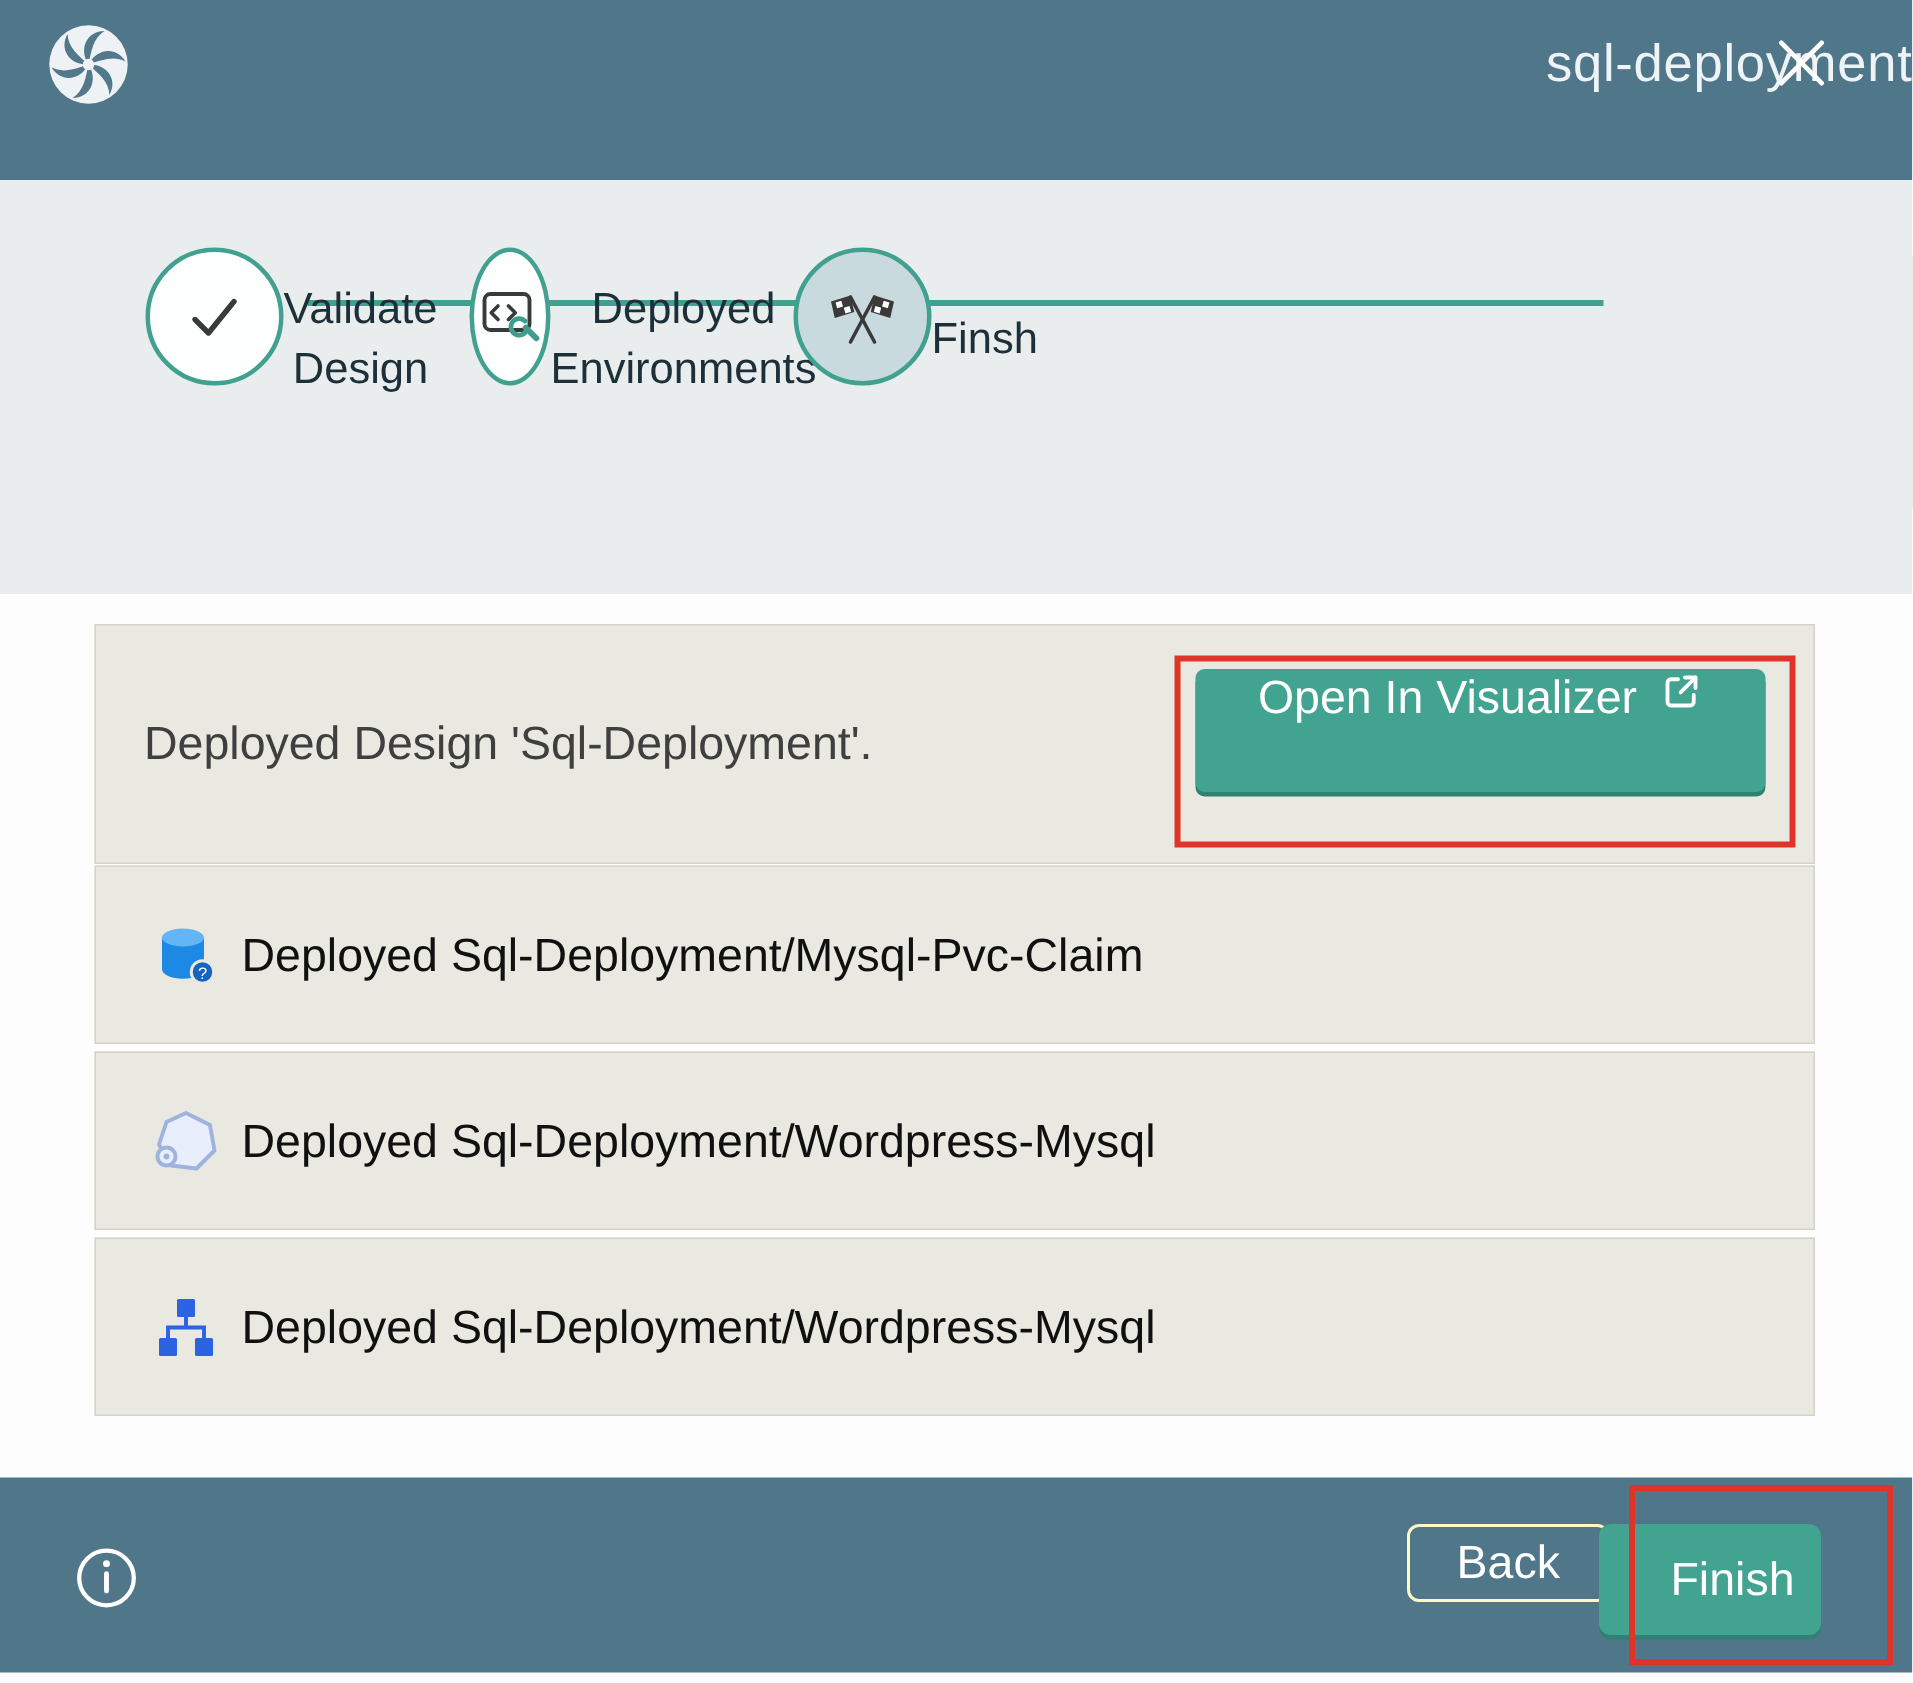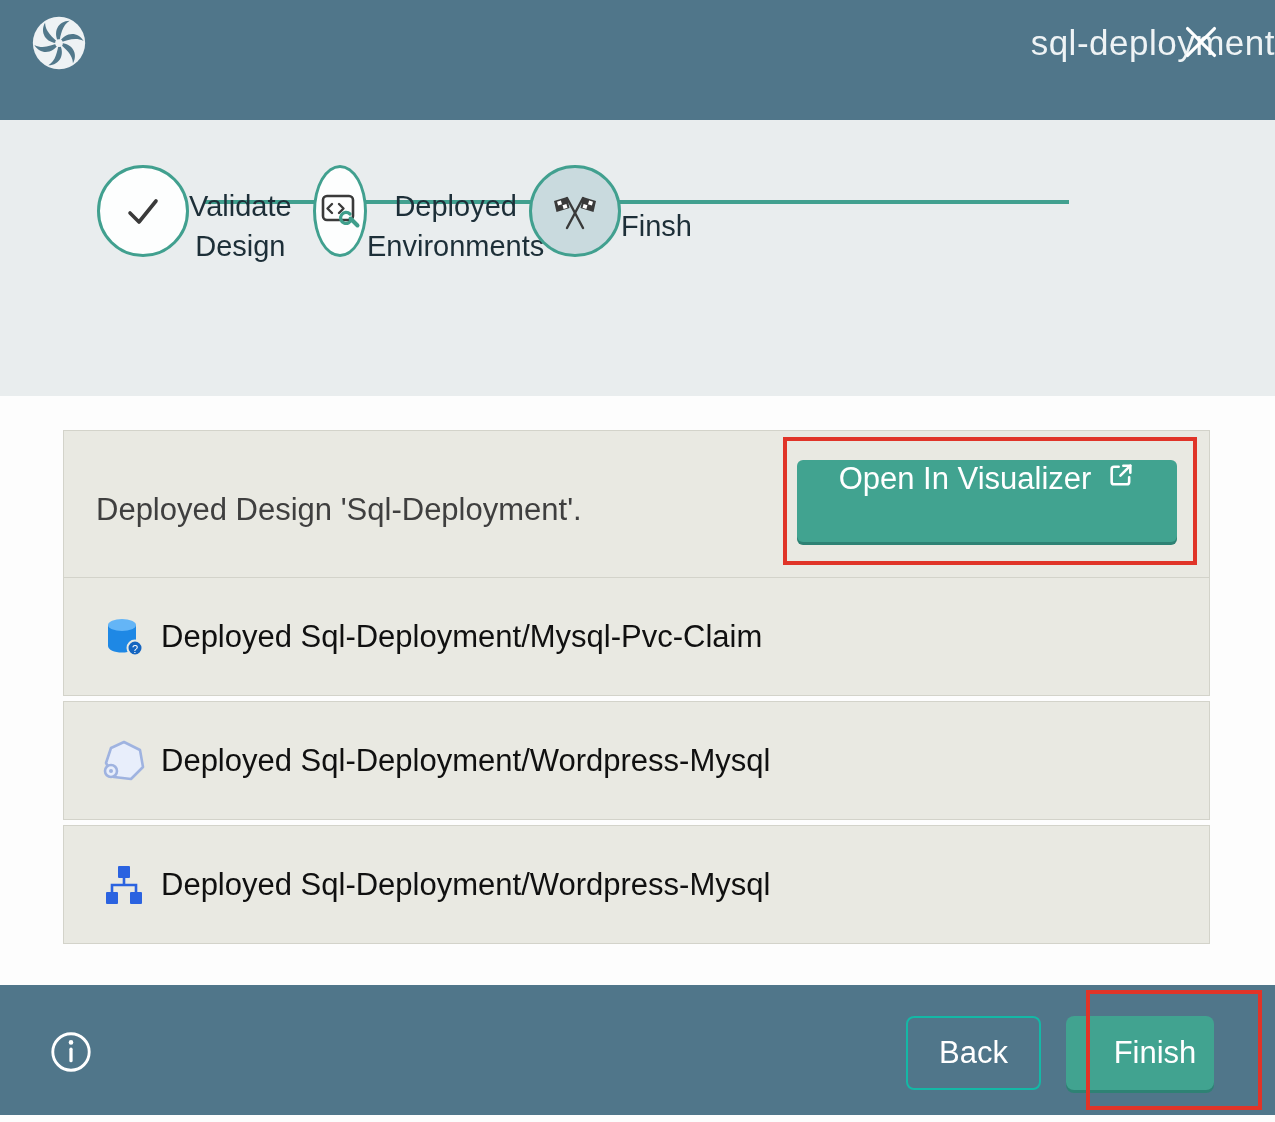--- a/index.html
+++ b/index.html
@@ -49,21 +49,21 @@
     margin-top:30px; font-size:29px; line-height:40px; color:#1d2f38;
     text-align:center; white-space:pre-line;
   }
 
   
   .result-box {
     position:absolute; left:63px; width:1147px;
     background:#e9e9e2; border:1px solid #d3d3ca; box-sizing:border-box;
     display:flex; align-items:center;
   }
-  .row-main   { top:430px; height:160px; }
+  .row-main   { top:416px; height:160px; }
   .row-item-0 { top:577px; height:119px; }
   .row-item-1 { top:701px; height:119px; }
   .row-item-2 { top:825px; height:119px; }
 
   .deploy-message { margin-left:32px; font-size:31px; color:#3f3f3f; }
   .visualizer-btn {
     position:absolute; right:32px; top:29px; height:82px; width:380px;
     background:#41a390; border:none; border-radius:6px;
     box-shadow:0 3px 0 #2e8274; cursor:pointer;
     color:#fff; font-size:31px;
@@ -77,22 +77,22 @@
   
   .footer {
     position:absolute; top:985px; left:0; width:100%; height:130px;
     background:#50768a;
   }
   .info-btn {
     position:absolute; left:48px; top:44px; width:46px; height:46px;
     background:transparent; border:none; padding:0; cursor:pointer;
   }
   .back-btn {
-    position:absolute; left:906px; top:31px; width:135px; height:74px;
-    background:transparent; border:2px solid #14b8a6; border-radius:8px;
+    position:absolute; left:938px; top:31px; width:135px; height:52px;
+    background:transparent; border:2px solid #fef9c3; border-radius:8px;
     color:#fff; font-size:31px; cursor:pointer; box-sizing:border-box;
   }
   .finish-btn {
     position:absolute; left:1066px; top:31px; width:148px; height:74px;
     background:#41a390; border:none; border-radius:8px;
     box-shadow:0 3px 0 #2e8274;
     color:#fff; font-size:31px; cursor:pointer;padding-left:36px;
   }
 
   

